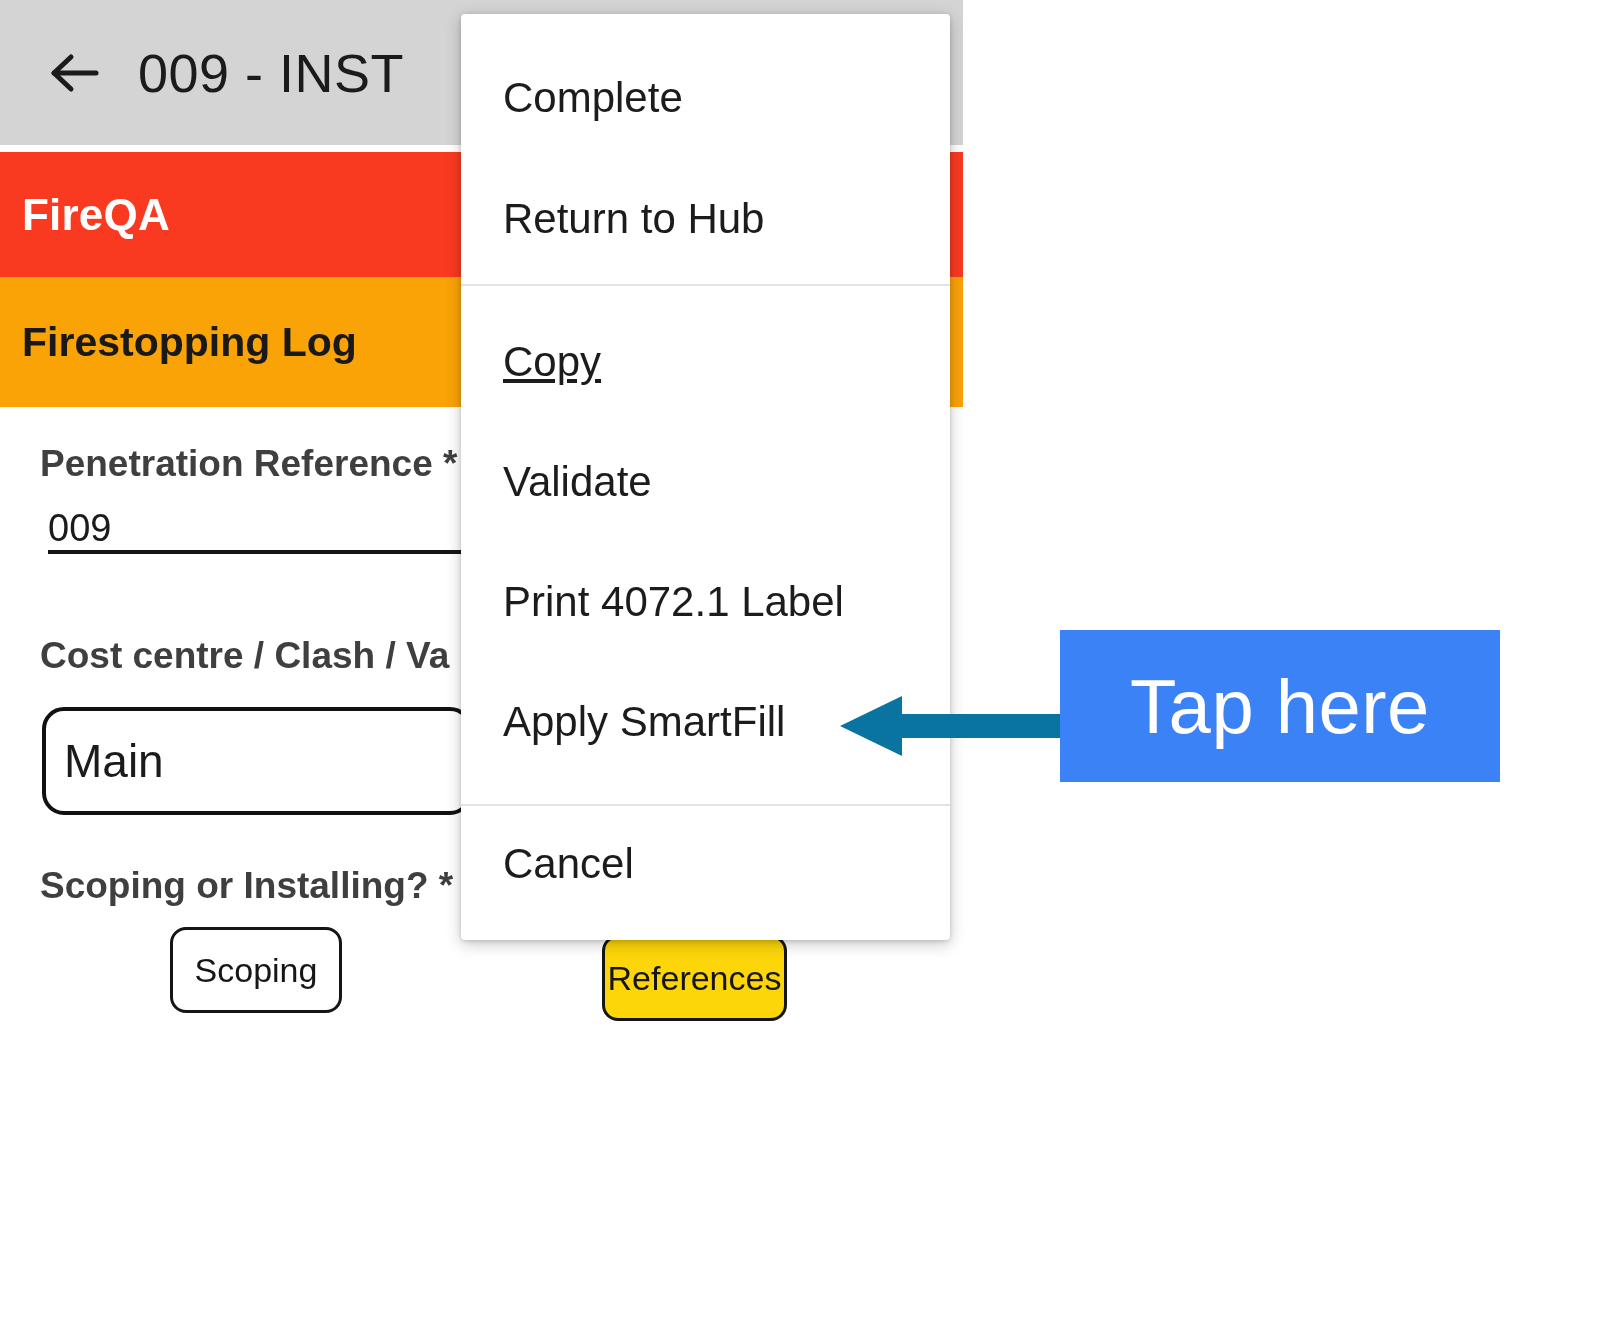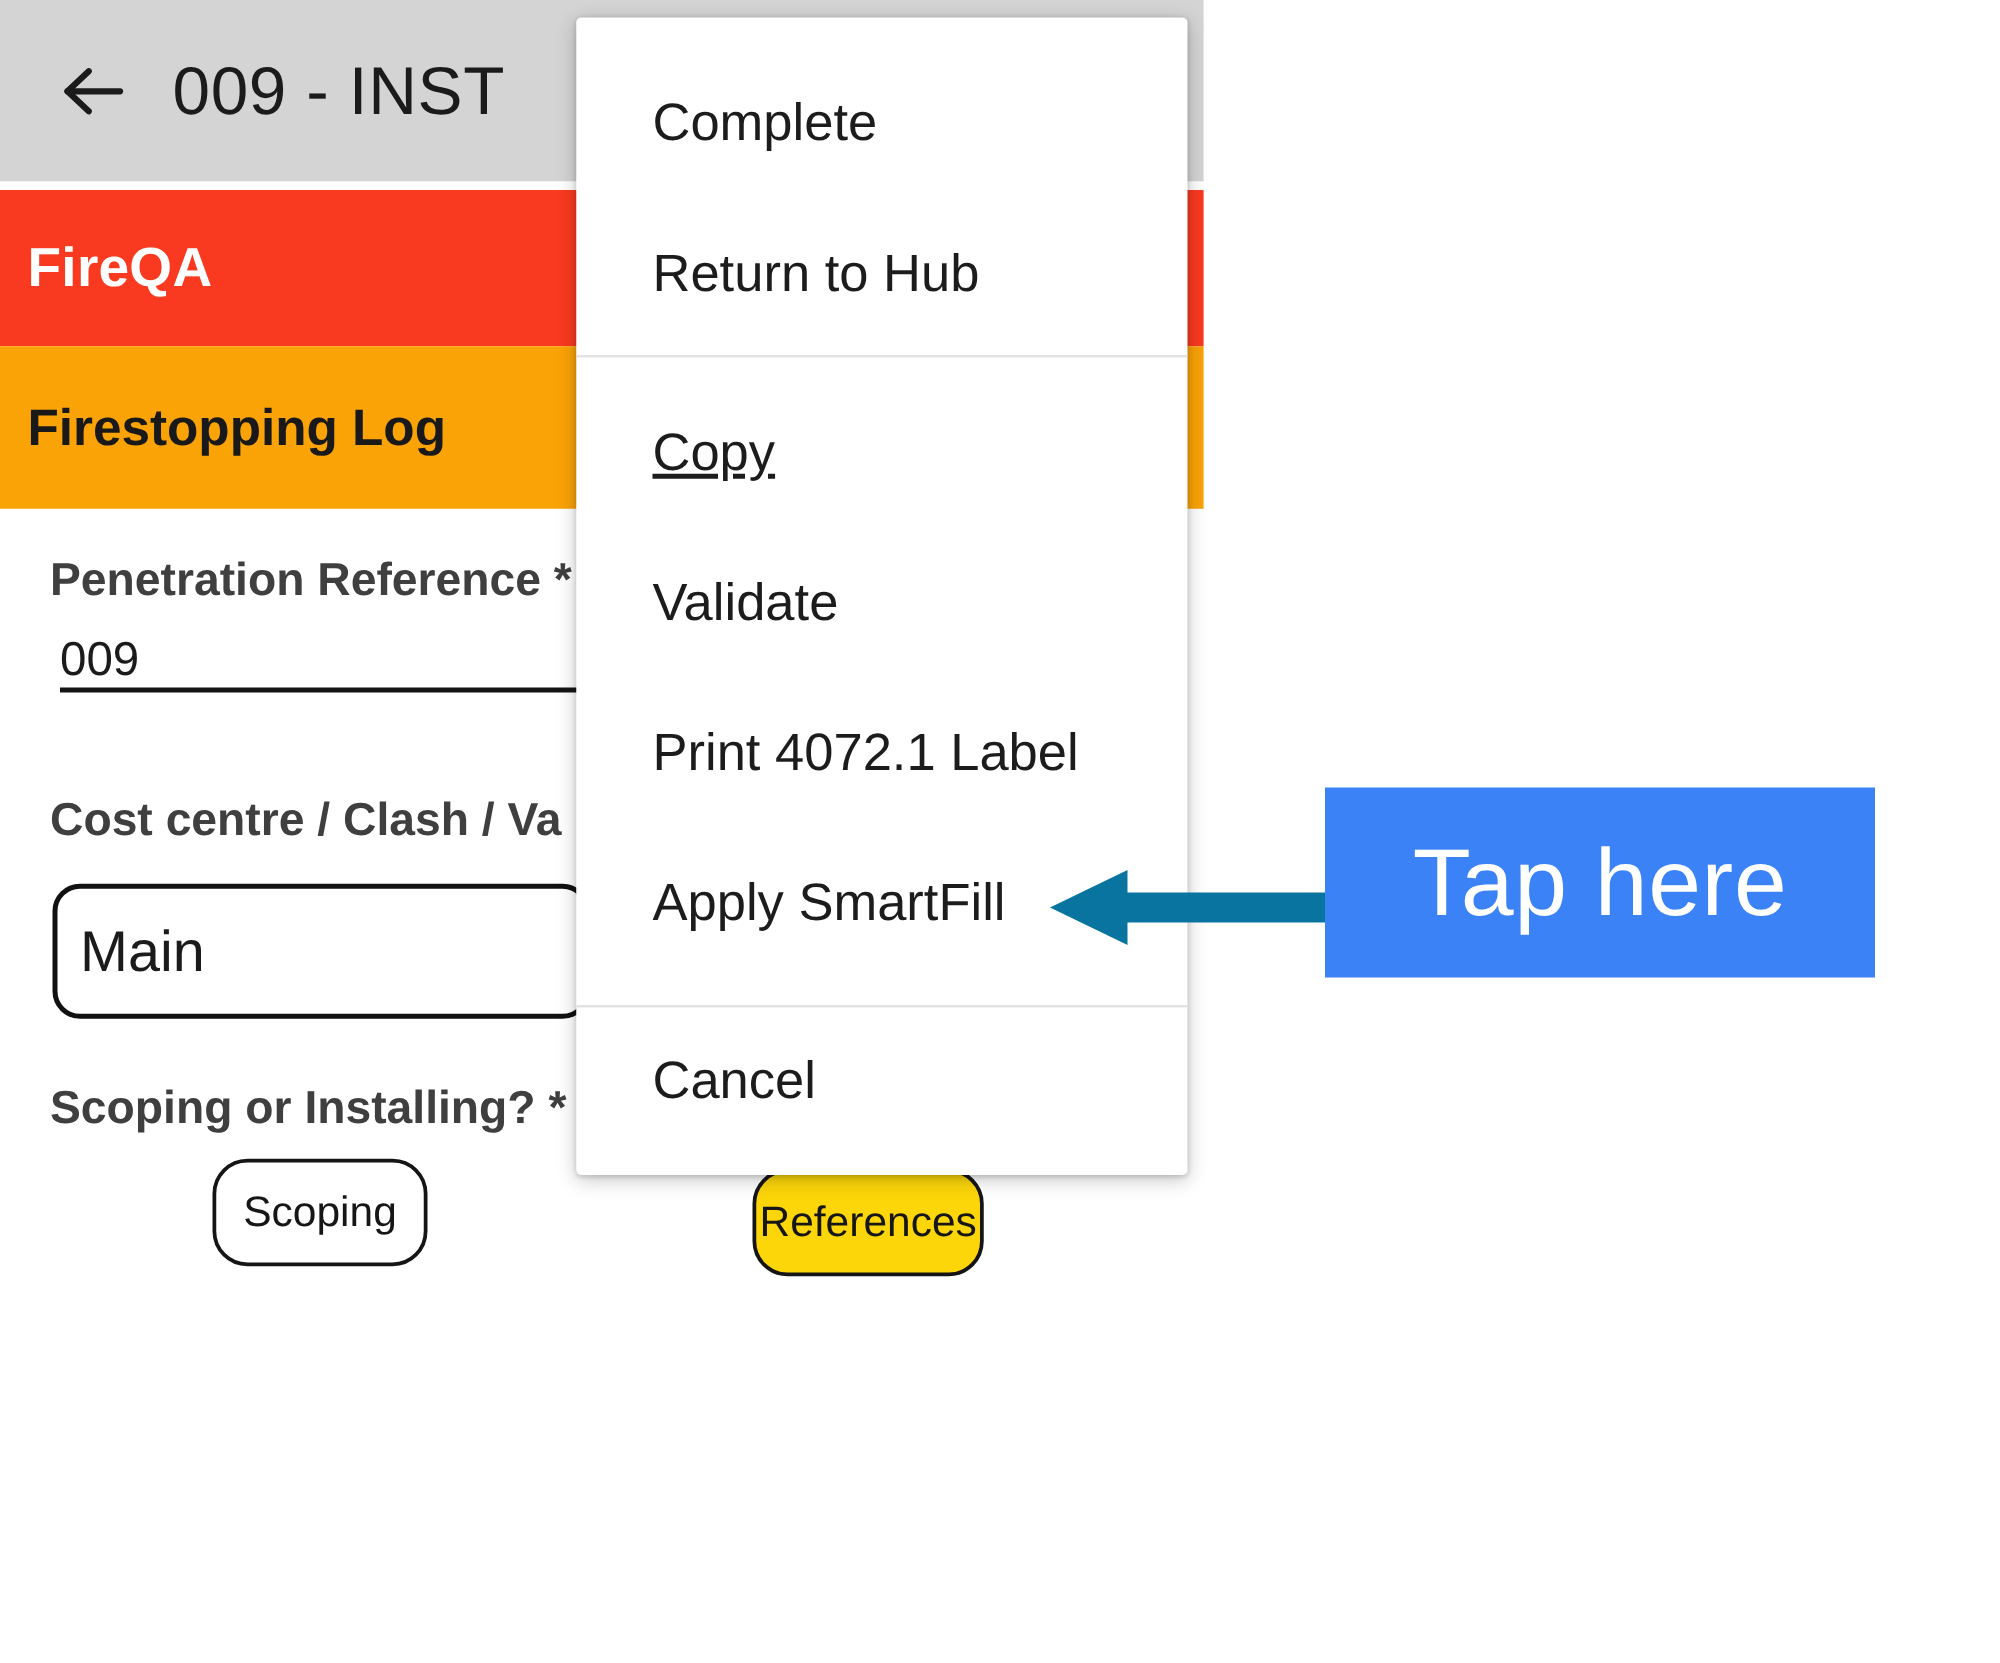--- a/index.html
+++ b/index.html
@@ -142,21 +142,21 @@
   #toggle-row {
     position: absolute;
     left: 0;
     top: 520px;
     width: 963px;
     height: 110px;
   }
   .toggle-btn {
     position: absolute;
     height: 86px;
-    border-radius: 28px;
+    border-radius: 16px;
     box-sizing: border-box;
     display: flex;
     align-items: center;
     justify-content: center;
     font-size: 34px;
     color: #161616;
   }
   #btn-scoping {
     left: 170px;
     top: 0;
@@ -222,21 +222,21 @@
   .menu-item {
     position: absolute;
     left: 0;
     width: 489px;
     display: flex;
     align-items: center;
     font-size: 42px;
     color: #1c1c1c;
     height: 104px;
   }
-  .menu-item span { margin-left: 61px; }
+  .menu-item span { margin-left: 42px; }
   .menu-divider {
     position: absolute;
     left: 0;
     width: 489px;
     height: 2px;
     background: #e3e3e3;
   }
   #mi-complete  { top: 32px; }
   #mi-return    { top: 153px; }
   #div-1        { top: 270px; }

